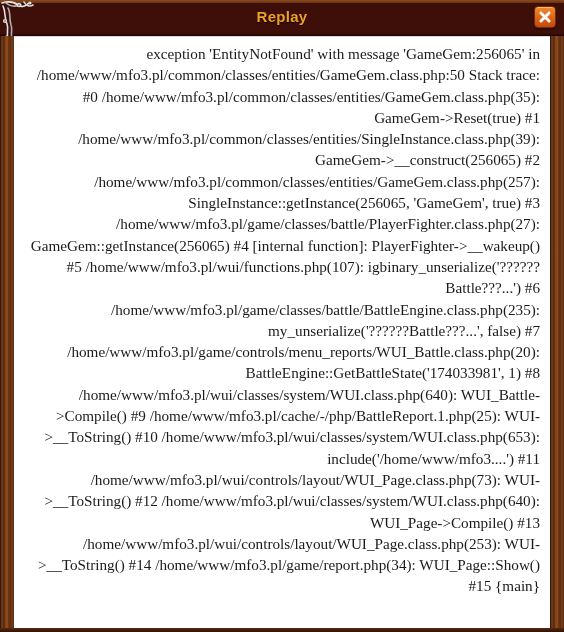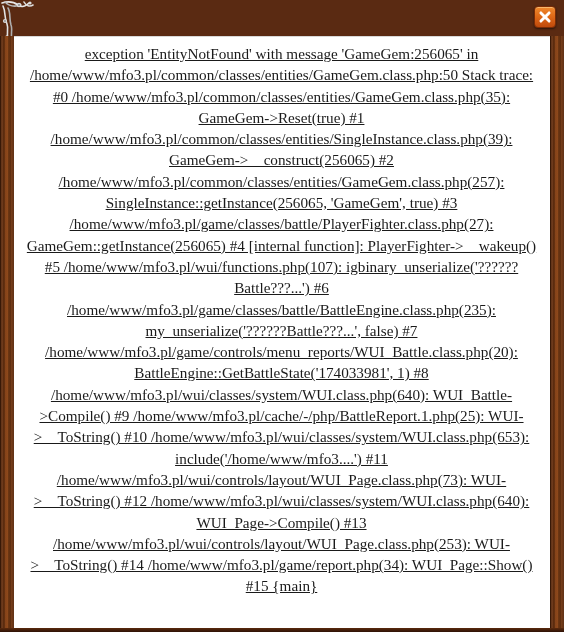--- a/index.html
+++ b/index.html
@@ -144,32 +144,36 @@
     overflow: hidden;
   }
 
   #trace-text {
     padding: 6px 10px 10px 9px;
     margin: 0;
     font-family: "Liberation Serif", serif;
     font-size: 15.2px;
     line-height: 21.3px;
     color: #1a1a1a;
-    text-align: center;
+    text-align: right;
     word-wrap: break-word;
     overflow-wrap: break-word;
     white-space: normal;
-    text-decoration: underline;
   }
 </style>
 </head>
 <body>
 
 <div id="window">
 
+  <div id="titlebar">
+    <div id="titlebar-topedge"></div>
+    <div id="title-text">Replay</div>
+    <div id="titlebar-bottomedge"></div>
+  </div>
 
   <div id="corner-ornament">
     <svg width="34" height="46" viewBox="0 0 34 46" xmlns="http://www.w3.org/2000/svg">
       <g fill="none" stroke="#cfcfcf" stroke-width="1.6" stroke-linecap="round">
         <path d="M2 3 C8 1, 14 2, 18 5 C22 8, 26 6, 29 3" stroke="#e8e8e8"></path>
         <path d="M5 2 C9 6, 15 7, 21 5" stroke="#b9b9b9"></path>
         <path d="M3 6 C6 12, 4 18, 7 24 C9 29, 6 34, 8 40 C9 43, 7 45, 5 45" stroke="#e2e2e2"></path>
         <path d="M8 8 C11 13, 9 19, 11 25 C13 30, 10 36, 12 42" stroke="#aeaeae"></path>
         <path d="M24 2 C26 6, 30 7, 33 5" stroke="#dcdcdc"></path>
       </g>

